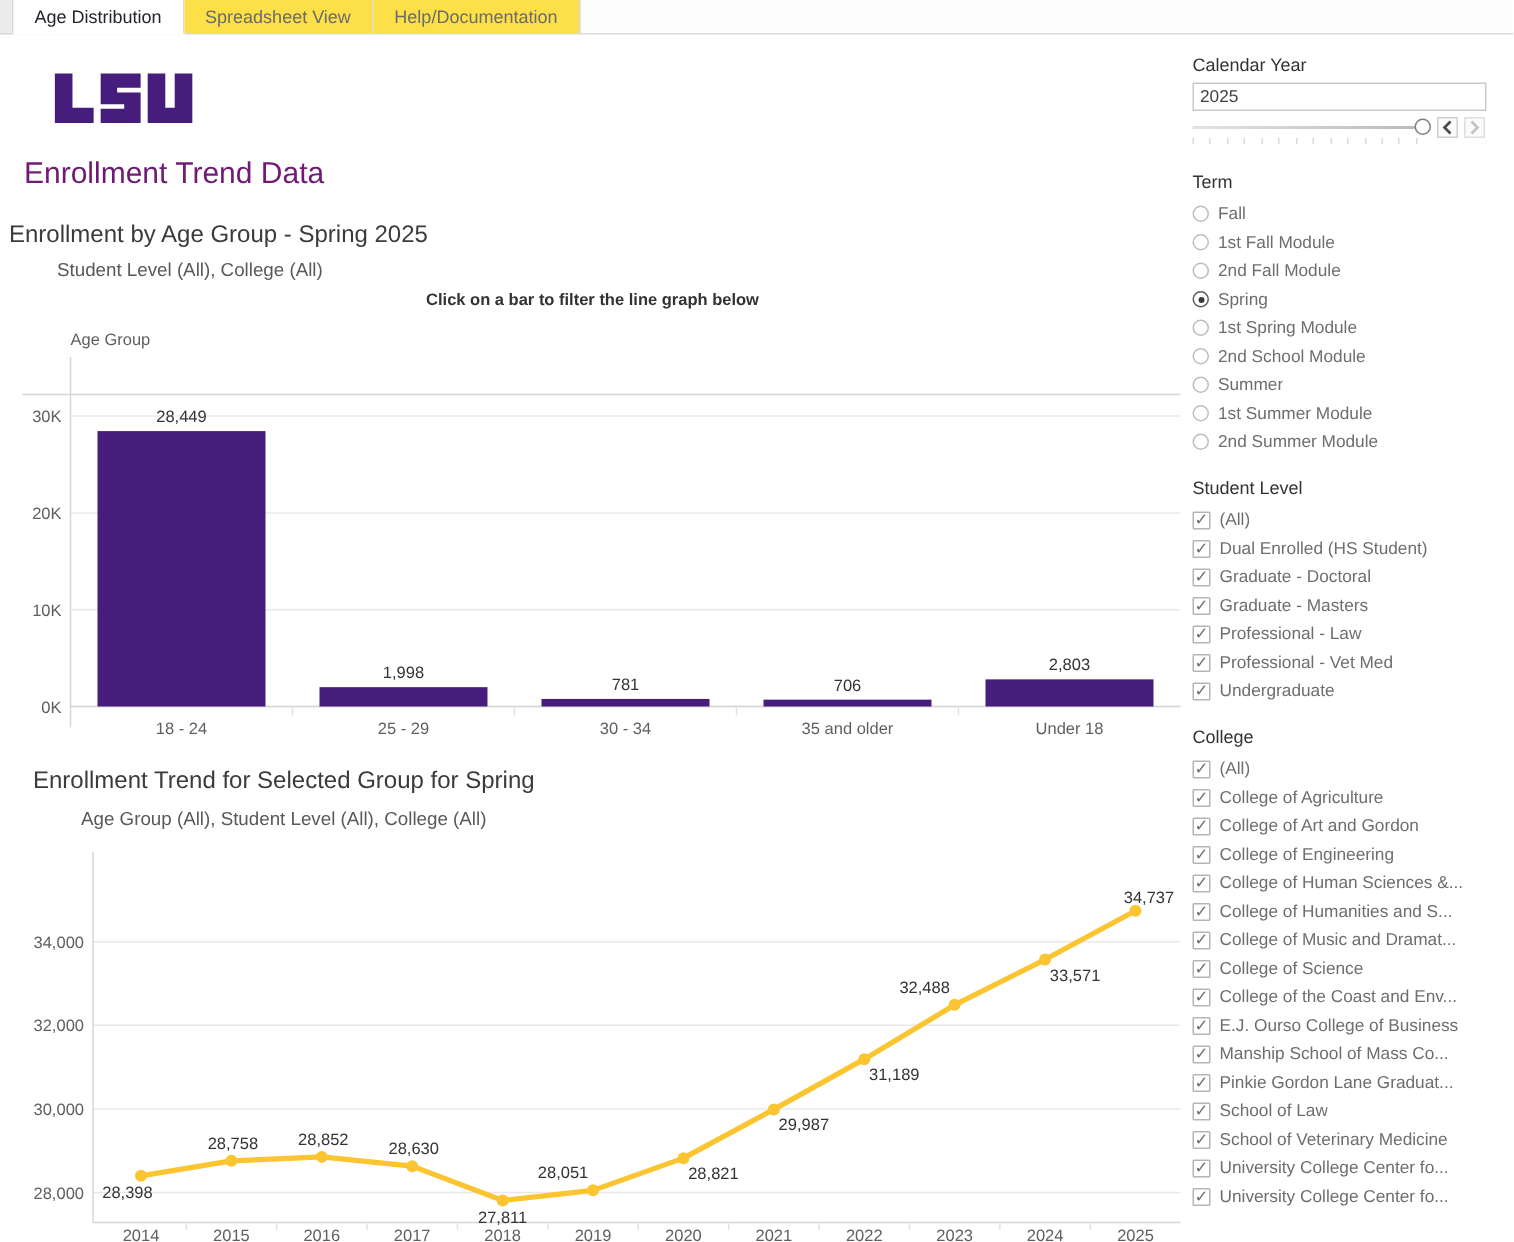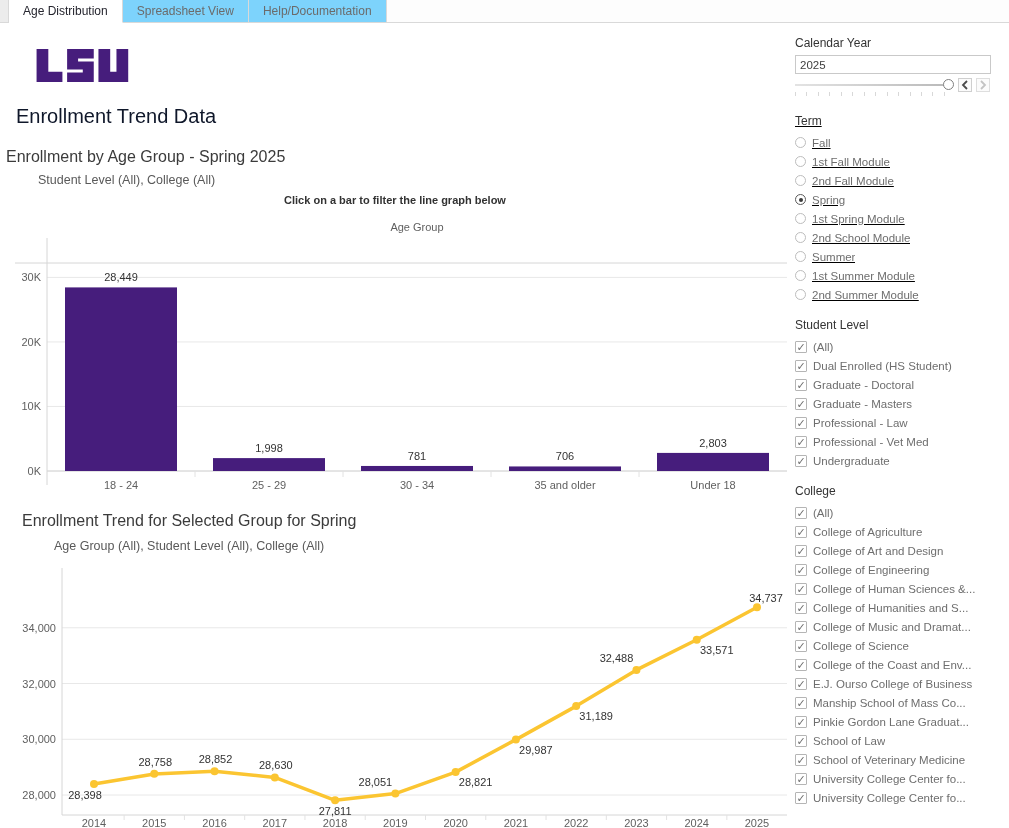--- a/index.html
+++ b/index.html
@@ -5,33 +5,33 @@
   * { margin:0; padding:0; box-sizing:border-box; }
   html,body { width:1009px; height:828px; background:#fff; overflow:hidden;
     font-family:"Liberation Sans","DejaVu Sans",sans-serif; }
   .app { position:relative; width:1009px; height:828px; background:#fff; }
 
   
   .tabbar { position:absolute; left:0; top:0; width:1009px; height:23px;
     display:flex; align-items:stretch; border-bottom:1px solid #d9d9d9; background:#fdfdfd; }
   .tabedge { width:9px; background:#ececec; border-right:1px solid #d9d9d9; }
   .tab { padding:0 14px; display:flex; align-items:center; font-size:12px; color:#6b6b6b;
-    border-right:1px solid #d9d9d9; background:#7dd3fc; cursor:pointer; white-space:nowrap; }
+    border-right:1px solid #d9d9d9; background:#fde047; cursor:pointer; white-space:nowrap; }
   .tab.active { background:#ffffff; color:#25252e; border-bottom:1px solid #fff;
     margin-bottom:-1px; font-weight:400; }
 
   
   .main { position:absolute; left:0; top:23px; width:792px; height:805px; }
   .logo { position:absolute; left:35px; top:25px; }
-  .page-title { position:absolute; left:16px; top:82px; font-size:20px; color:#0f172a; }
+  .page-title { position:absolute; left:16px; top:82px; font-size:20px; color:#701a75; }
   .sec-title { position:absolute; font-size:16px; color:#3b3b3b; }
   .sec-sub { position:absolute; font-size:12.5px; color:#595959; }
   .instruction { position:absolute; left:0; top:171px; width:790px; text-align:center;
     font-size:11px; font-weight:bold; color:#323232; }
-  .col-header { position:absolute; left:47px; top:198px; width:740px; text-align:center;
+  .col-header { position:absolute; left:47px; top:198px; width:740px; 
     font-size:11px; color:#5f5f5f; }
   svg text { font-family:"Liberation Sans","DejaVu Sans",sans-serif; }
 
   
   .panel { position:absolute; left:795px; top:36px; width:205px; font-size:11.5px; }
   .f-label { font-size:12px; color:#333; margin-bottom:5px; }
   .year-input { width:196px; height:19px; border:1px solid #c9c9c9; font-size:11.5px;
     color:#404040; padding:0 4px; font-family:"Liberation Sans","DejaVu Sans",sans-serif; }
   .slider { position:relative; height:14px; width:196px; margin-top:4px; }
   .slider .track { position:absolute; left:0; top:6px; width:155px; height:2px;
@@ -208,21 +208,21 @@
           <i></i>
           <i></i>
           <i></i>
           <i></i>
           <i></i>
           <i></i>
           <i></i>
       </div>
     </div>
 
-    <div class="f-section" style="margin-top:22px;text-decoration:underline;">
+    <div class="f-section" style="margin-top:22px;">
       <div class="f-label">Term</div>
       <div id="term-list">
           <div class="row">
             <span class="radio"></span>
             <span class="lbl">Fall</span>
           </div>
           <div class="row">
             <span class="radio"></span>
             <span class="lbl">1st Fall Module</span>
           </div>
@@ -297,21 +297,21 @@
           <div class="row">
             <span class="check">✓</span>
             <span class="lbl">(All)</span>
           </div>
           <div class="row">
             <span class="check">✓</span>
             <span class="lbl">College of Agriculture</span>
           </div>
           <div class="row">
             <span class="check">✓</span>
-            <span class="lbl">College of Art and Design</span>
+            <span class="lbl">College of Art and Gordon</span>
           </div>
           <div class="row">
             <span class="check">✓</span>
             <span class="lbl">College of Engineering</span>
           </div>
           <div class="row">
             <span class="check">✓</span>
             <span class="lbl">College of Human Sciences &amp;...</span>
           </div>
           <div class="row">

